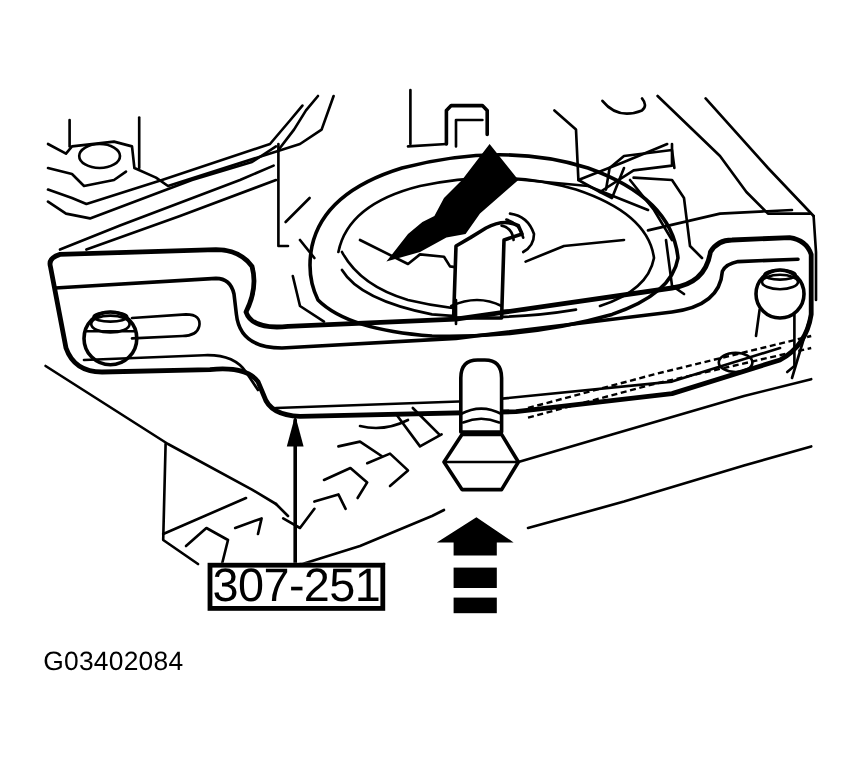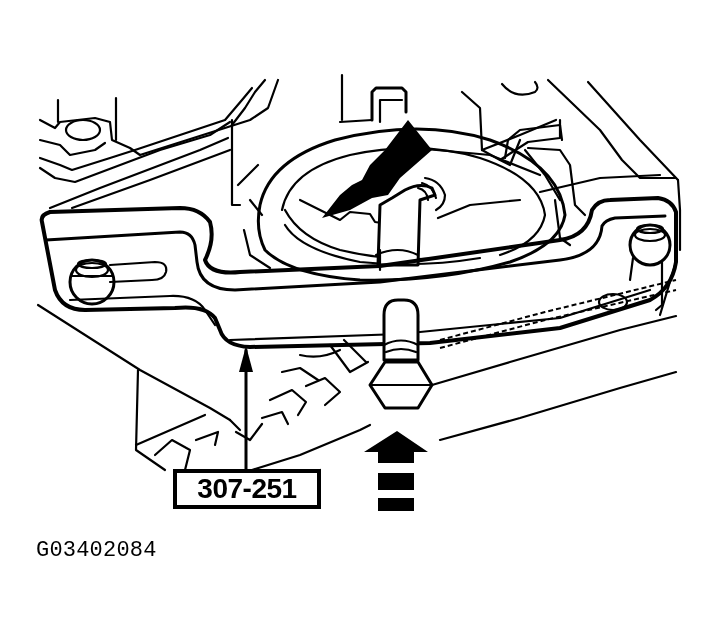--- a/index.html
+++ b/index.html
@@ -2,25 +2,25 @@
 <html><head>
   <meta charset="utf-8">
   <style>
     html, body { margin: 0; padding: 0; background: #ffffff; }
     body { width: 720px; height: 634px; position: relative; overflow: hidden; font-family: "Liberation Sans", sans-serif; }
     .canvas { position: absolute; left: 0; top: 0; width: 720px; height: 634px; }
     .tool-label {
       position: absolute; left: 173px; top: 469px; width: 148px; height: 40px;
       border: 4px solid #000; box-sizing: border-box; background: #fff;
       display: flex; align-items: center; justify-content: center;
-      font-family: "Liberation Sans", sans-serif; font-weight: bold; font-size: 28px; letter-spacing: -0.5px; color: #000;
+      font-family: "Liberation Sans", sans-serif; font-weight: normal; font-size: 39px; letter-spacing: -0.5px; color: #000;
     }
     .figure-id {
       position: absolute; left: 36px; top: 538px;
-      font-family: Liberation Mono, monospace; font-size: 22px; color: #000; letter-spacing: 0.2px;
+      font-family: Liberation Sans, sans-serif; font-size: 22px; color: #000; letter-spacing: 0.2px;
     }
     svg .ln { fill: none; stroke: #000; stroke-width: 3; stroke-linejoin: round; stroke-linecap: round; }
     svg .lt { fill: none; stroke: #000; stroke-width: 2.2; stroke-linejoin: round; stroke-linecap: round; }
     svg .lb { fill: none; stroke: #000; stroke-width: 4; stroke-linejoin: round; stroke-linecap: round; }
     svg .solid { fill: #000; stroke: none; }
     svg .wfill { fill: #fff; stroke: #000; stroke-width: 3; stroke-linejoin: round; }
     svg .chain { fill: none; stroke: #000; stroke-width: 2; stroke-dasharray: 5 3; }
   </style>
 </head>
 <body>

